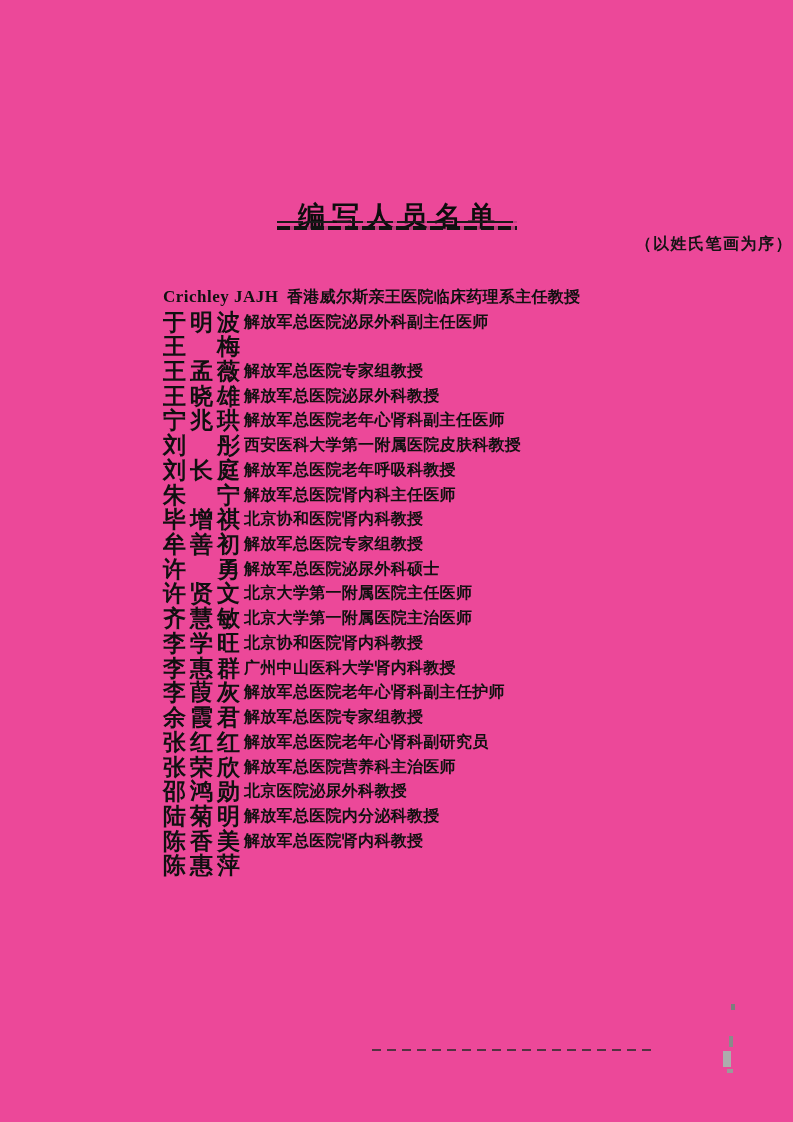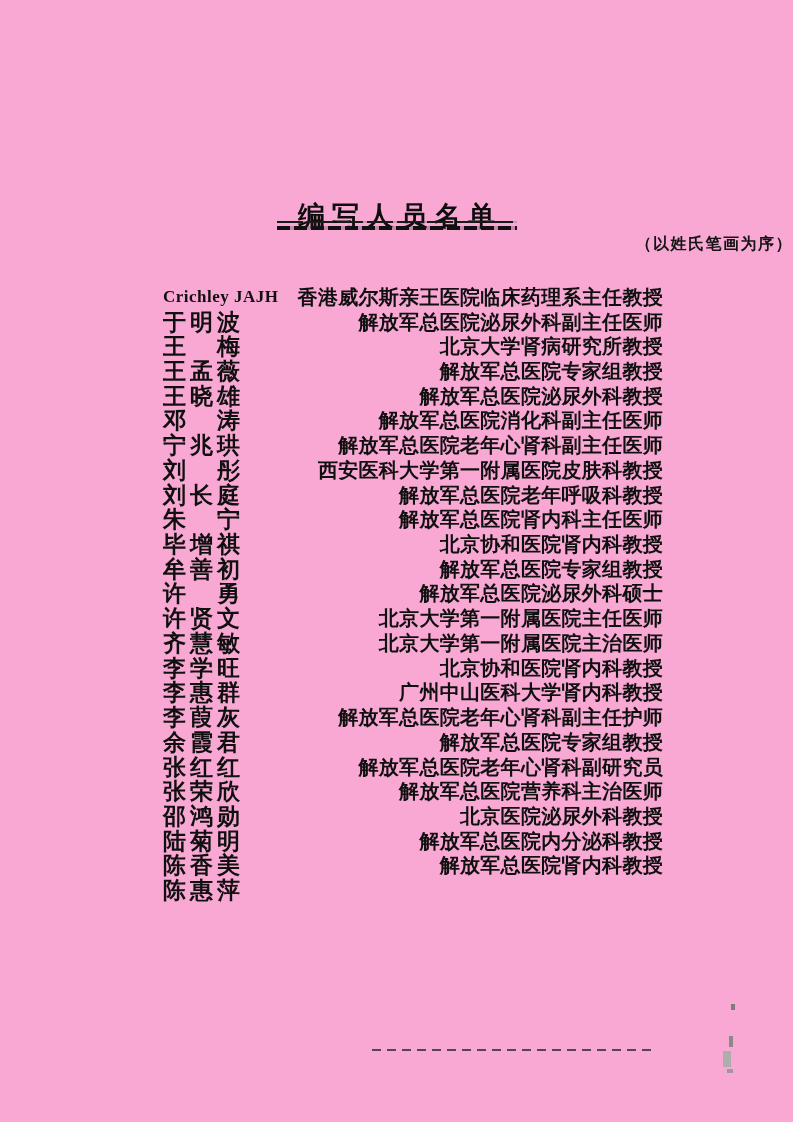--- a/index.html
+++ b/index.html
@@ -1,19 +1,19 @@
 <!DOCTYPE html>
 <html><head>
 <meta charset="utf-8">
 <style>
   html,body{margin:0;padding:0;background:#ffffff;}
   .page{
     position:relative;
     width:793px;height:1122px;
-    background:#f9a8d4;
+    background:#ec4899;
     overflow:hidden;
     font-family:"Liberation Serif","DejaVu Serif",serif;
     color:#121212;
   }
   .title{
     position:absolute;top:180px;left:0;width:100%;
     text-align:center;
     font-size:27px;font-weight:bold;
     letter-spacing:7px;text-indent:7px;
     color:#0d0d0d;
@@ -37,37 +37,36 @@
     font-size:16px;font-weight:bold;letter-spacing:1.5px;
     color:#141414;
   }
   .list{
     position:absolute;left:163px;top:285px;width:500px;
   }
   .row{
     height:24.72px;
     display:flex;align-items:center;
     white-space:pre;
-    justify-content:space-between;
   }
   .name{
     display:inline-block;
     min-width:70px;
     font-size:23px;
     font-weight:600;
     letter-spacing:4px;
     color:#101010;
   }
   .name.latin{
     min-width:124px;
     font-size:17px;
     letter-spacing:.5px;
   }
   .affil{
-    font-size:20px;
+    font-size:16px;
     font-weight:600;
     letter-spacing:.3px;
     color:#101010;
   }
   .artifact-line{
     position:absolute;left:372px;top:1049px;width:280px;height:2px;
     background:repeating-linear-gradient(90deg,rgba(45,45,45,.8) 0 9px,rgba(45,45,45,0) 9px 15px);
   }
   .speck{position:absolute;}
   .speck-1{left:731px;top:1004px;width:4px;height:6px;background:#7d7d7d;}
@@ -95,38 +94,33 @@
       <span class="affil">香港威尔斯亲王医院临床药理系主任教授</span>
     </div>
 
     <div class="row">
       <span class="name">于明波</span>
       <span class="affil">解放军总医院泌尿外科副主任医师</span>
     </div>
 
     <div class="row">
       <span class="name">王　梅</span>
-      <span class="affil">北京大学肾病研究所教授</span>
     </div>
 
 
     <div class="row">
       <span class="name">王孟薇</span>
       <span class="affil">解放军总医院专家组教授</span>
     </div>
 
     <div class="row">
       <span class="name">王晓雄</span>
       <span class="affil">解放军总医院泌尿外科教授</span>
     </div>
 
-    <div class="row">
-      <span class="name">邓　涛</span>
-      <span class="affil">解放军总医院消化科副主任医师</span>
-    </div>
 
     <div class="row">
       <span class="name">宁兆珙</span>
       <span class="affil">解放军总医院老年心肾科副主任医师</span>
     </div>
 
     <div class="row">
       <span class="name">刘　彤</span>
       <span class="affil">西安医科大学第一附属医院皮肤科教授</span>
     </div>

